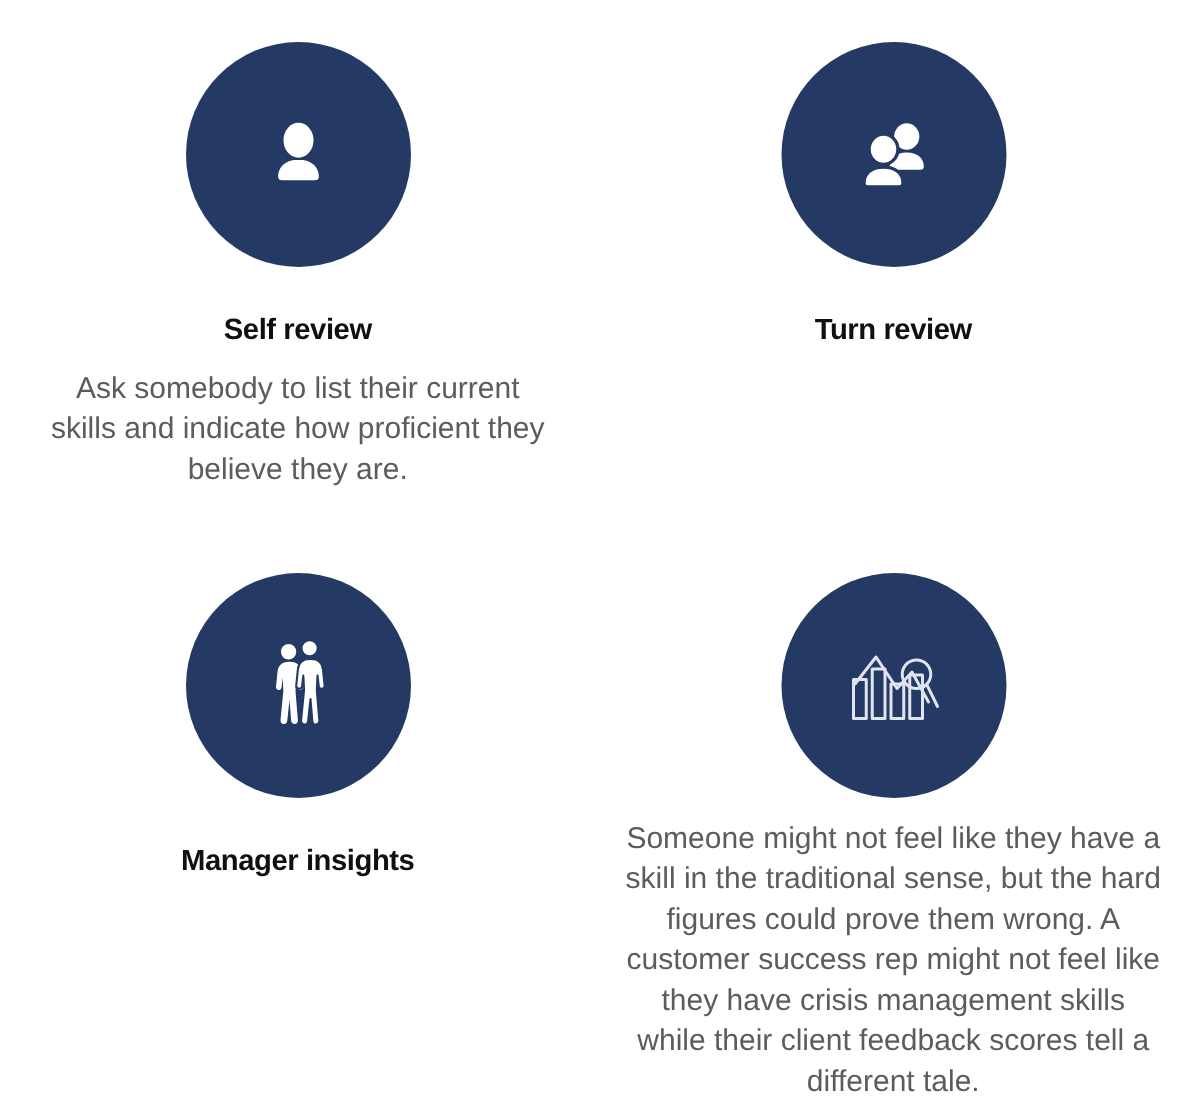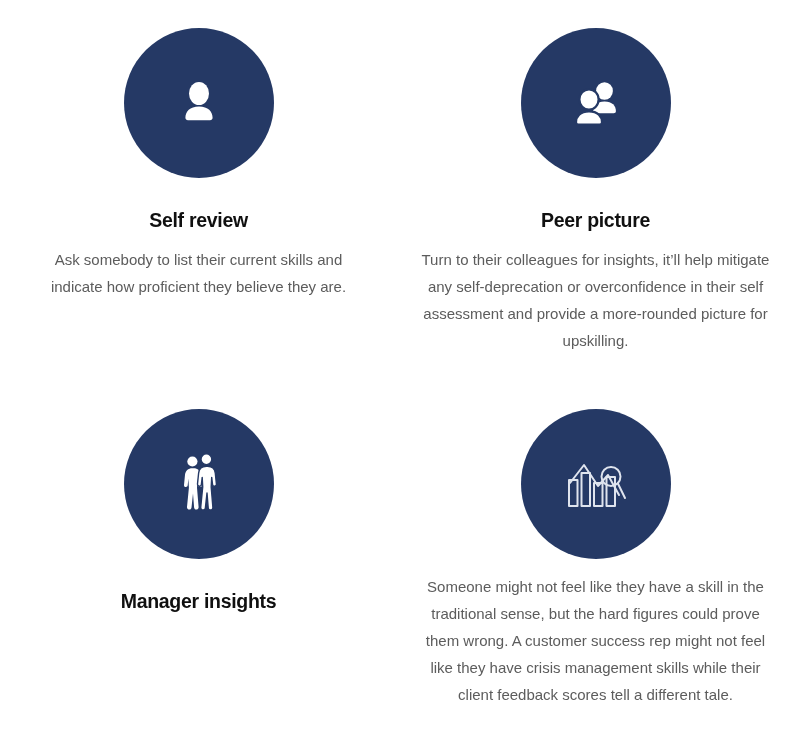--- a/index.html
+++ b/index.html
@@ -53,21 +53,21 @@
     font-weight: 700;
     color: #101010;
     letter-spacing: -0.3px;
     text-align: center;
     line-height: 1.2;
     font-stretch: condensed;
   }
 
   .card-body {
     margin-top: 14px;
-    font-size: 15px;
+    font-size: 20px;
     font-weight: 400;
     color: #5c5c5c;
     text-align: center;
     line-height: 27px;
     max-width: 360px;
   }
 
   .card.left .card-body { max-width: 330px; }
 </style>
 </head>
@@ -94,22 +94,21 @@
         <svg width="60" height="56" viewBox="0 0 60 56" aria-hidden="true">
 
           <ellipse cx="38.5" cy="16" rx="8.4" ry="8.8" fill="#ffffff"></ellipse>
           <path d="M38.5 26.6c-7.7 0-11.4 4.3-11.4 9.6 0 1.3.9 2.0 2.2 2.0h18.4c1.3 0 2.2-.7 2.2-2.0 0-5.3-3.7-9.6-11.4-9.6z" fill="#ffffff"></path>
 
           <ellipse cx="23" cy="24.5" rx="9.6" ry="10.1" fill="#ffffff" stroke="#253965" stroke-width="2.2"></ellipse>
           <path d="M23 36.4c-8.8 0-13 4.9-13 10.9 0 1.5 1.0 2.3 2.5 2.3h21c1.5 0 2.5-.8 2.5-2.3 0-6.0-4.2-10.9-13-10.9z" fill="#ffffff" stroke="#253965" stroke-width="2.2"></path>
         </svg>
       </span>
     </div>
-    <div class="card-title">Peer picture</div>
-    <div class="card-body">Turn to their colleagues for insights, it’ll help mitigate any self-deprecation or overconfidence in their self assessment and provide a more-rounded picture for upskilling.</div>
+    <div class="card-title">Turn review</div>
   </div>
 
   <div class="card row2 left">
     <div class="icon-circle">
       <span>
         <svg width="46" height="64" viewBox="0 0 46 64" aria-hidden="true">
 
           <g fill="#ffffff">
             <circle cx="16.4" cy="9.5" r="5.1"></circle>
             <path d="M16.4 16.2c-4.3 0-7.0 2.6-7.4 6.6l-1.0 10.1c-.1 1.2.6 2.0 1.7 2.1 1.1.1 1.9-.6 2.0-1.7l.7-6.6.5 9.0-1.9 19.4c-.1 1.4.8 2.4 2.1 2.5 1.3.1 2.3-.8 2.4-2.1l1.5-14.0 1.1 14.0c.1 1.3 1.1 2.2 2.4 2.1 1.3-.1 2.2-1.1 2.1-2.5l-1.6-19.4.5-9.0.7 6.6c.1 1.1.9 1.8 2.0 1.7 1.1-.1 1.8-.9 1.7-2.1l-1.0-10.1c-.4-4.0-3.1-6.6-7.4-6.6z"></path>

